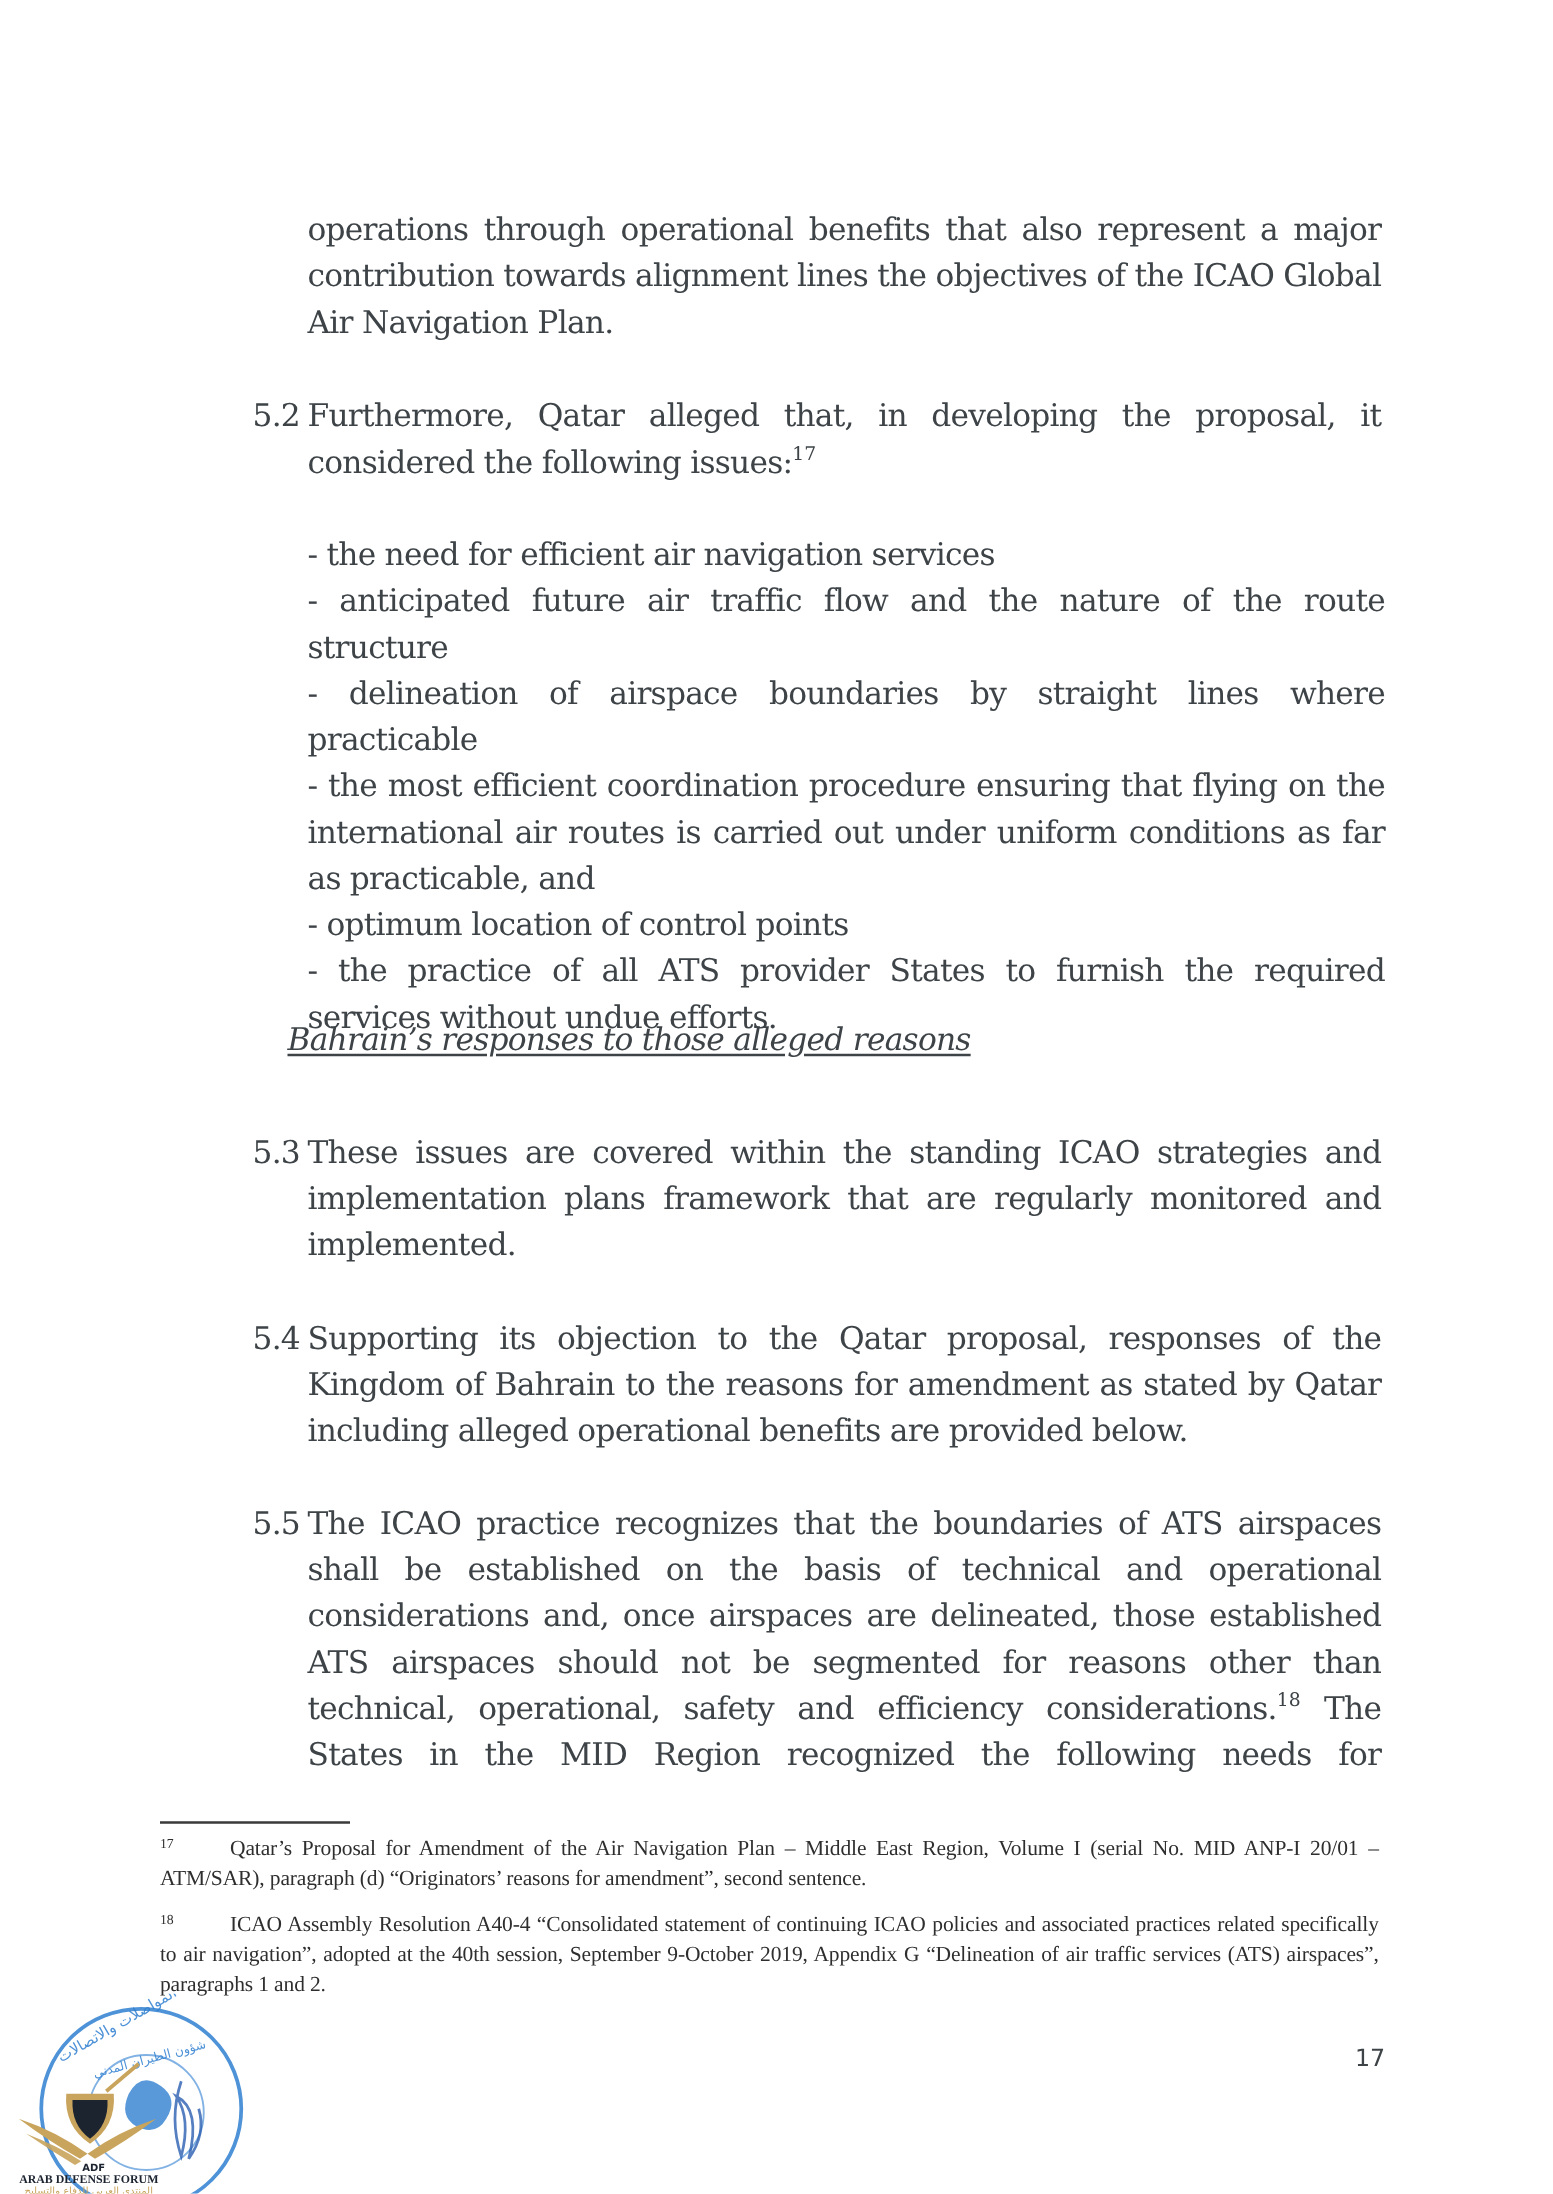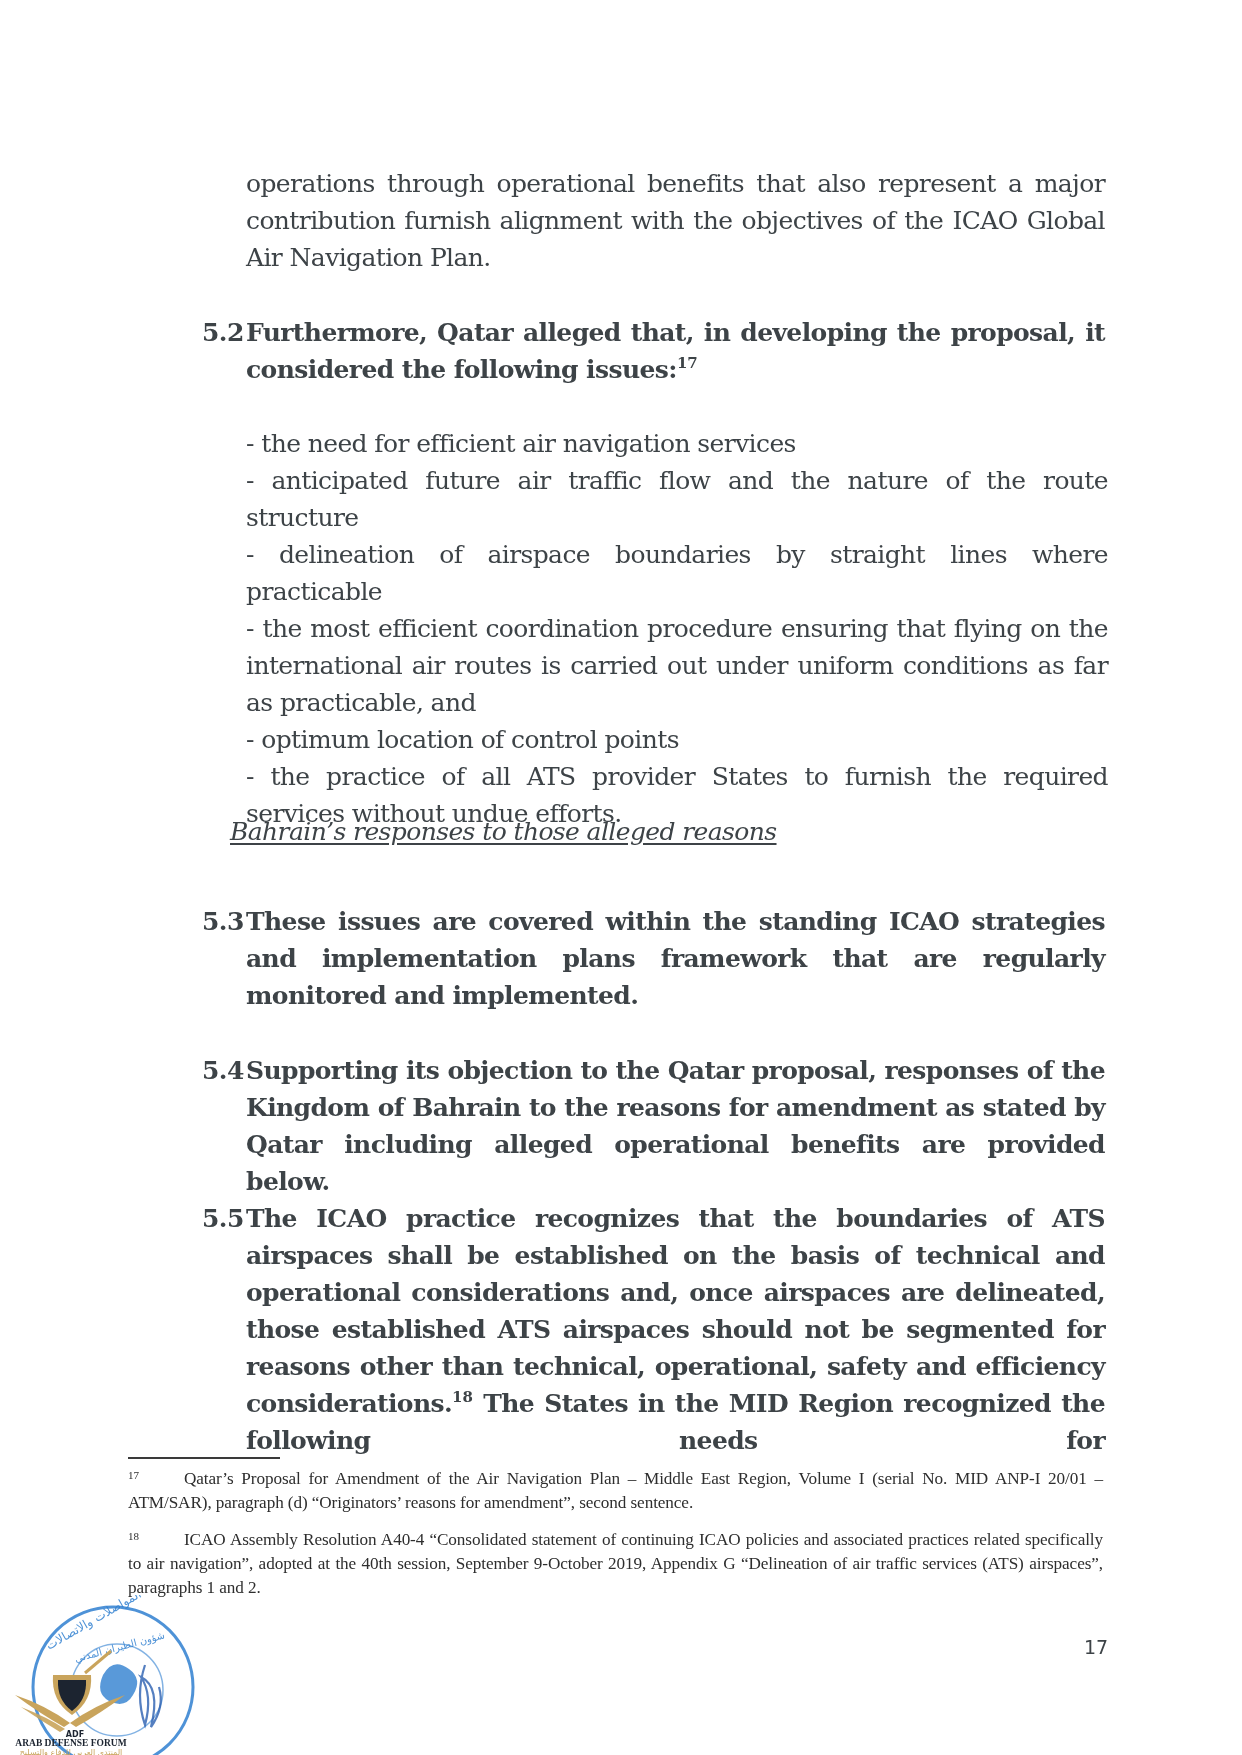--- a/index.html
+++ b/index.html
@@ -5,21 +5,21 @@
   html, body { margin: 0; padding: 0; background: #ffffff; }
   body { width: 1242px; height: 1755px; position: relative; overflow: hidden; }
   .page { position: absolute; left: 0; top: 0; width: 1242px; height: 1755px; background: #fff; }
   .body-text {
     font-family: "DejaVu Serif", serif;
     font-size: 25px;
     line-height: 37px;
     color: #3d4347;
     letter-spacing: -0.6px;
   }
-  .para { position: absolute; left: 202px; width: 903px; font-weight: bold; }
+  .para { position: absolute; left: 202px; width: 903px; }
   .para .num { position: absolute; left: 0; top: 0; width: 44px; }
   .para .txt { margin-left: 44px; text-align: justify; text-align-last: left; }
   .cont { position: absolute; left: 246px; width: 859px; text-align: justify; }
   .bullets { position: absolute; left: 246px; width: 862px; }
   .bullets div { text-align: justify; text-align-last: left; }
   sup.fnref { font-size: 15px; line-height: 0; vertical-align: 10px; letter-spacing: 0; }
   .heading {
     position: absolute; left: 202px; top: 813px;
     font-style: italic; text-decoration: underline; text-underline-offset: 3px; margin-left: 28px;
   }
@@ -35,21 +35,21 @@
     position: absolute; left: 1084px; top: 1636px;
     font-family: "DejaVu Sans", sans-serif; font-size: 19px; color: #3d4347;
   }
   .stamp { position: absolute; left: 5px; top: 1595px; width: 205px; height: 160px; }
 </style>
 </head>
 <body>
 
 <div class="page">
 
-  <div class="cont body-text" style="top:165px;">operations through operational benefits that also represent a major contribution furnish alignment with the objectives of the ICAO Global Air Navigation Plan.</div>
+  <div class="cont body-text" style="top:165px;">operations through operational benefits that also represent a major contribution towards alignment lines the objectives of the ICAO Global Air Navigation Plan.</div>
 
   <div class="para body-text" style="top:314px;">
     <span class="num">5.2</span>
     <div class="txt"><span>Furthermore, Qatar alleged that, in developing the proposal, it considered the following issues:</span><sup class="fnref">17</sup></div>
   </div>
 
   <div class="bullets body-text" style="top:425px;">
     <div>- the need for efficient air navigation services</div>
     <div>- anticipated future air traffic flow and the nature of the route structure</div>
     <div>- delineation of airspace boundaries by straight lines where practicable</div>

